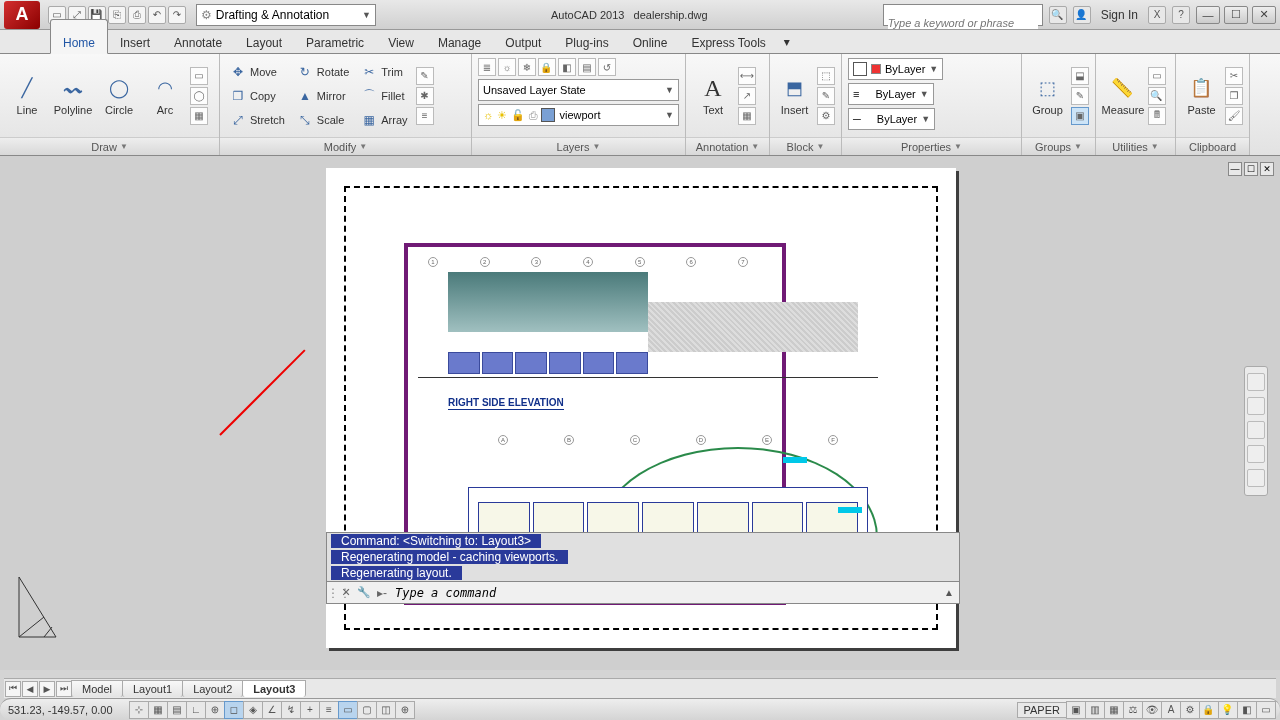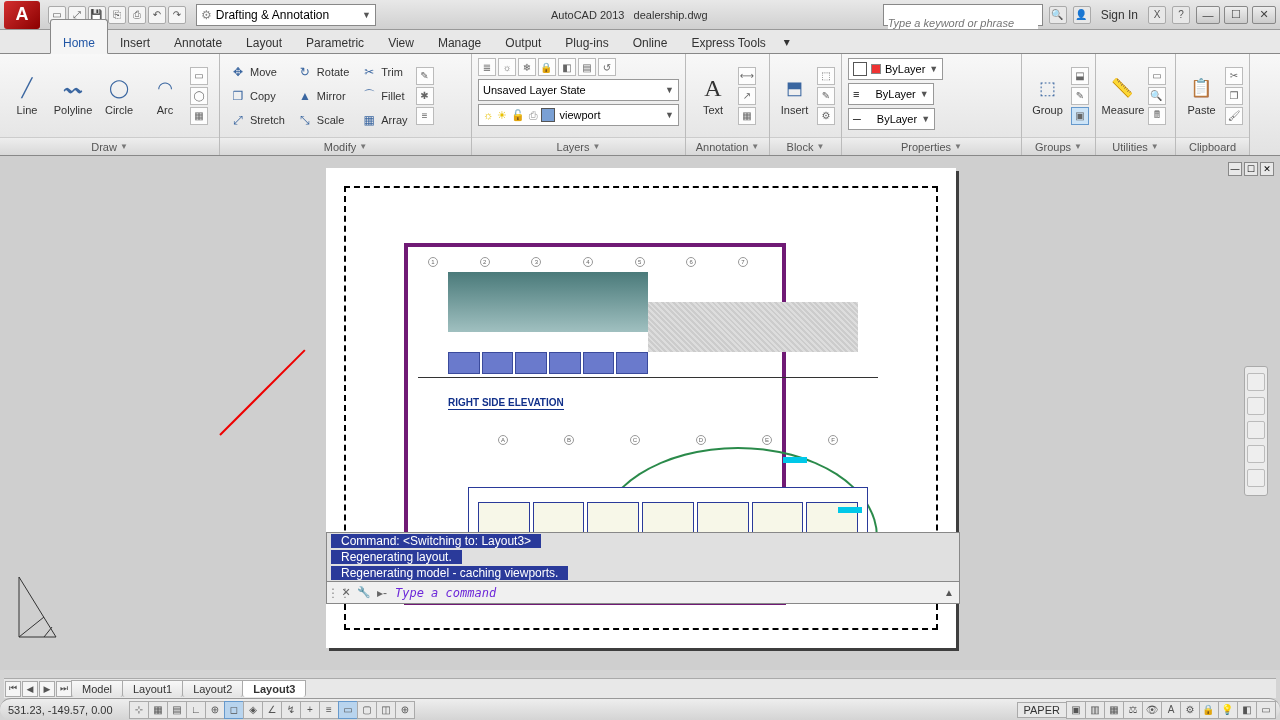--- a/index.html
+++ b/index.html
@@ -86,21 +86,21 @@
 
 .cmd-area { position:absolute; left:326px; bottom:66px; width:634px; }
 .cmd-history { background:#e0e0e0; border:1px solid #888; font-family:"Consolas",monospace; font-size:12px; }
 .cmd-history .line { padding:1px 4px; }
 .cmd-history .hl { background:#2a3a9a; color:#fff; display:inline-block; padding:0 10px;text-align:right; }
 .cmd-input-row { display:flex; align-items:center; height:22px; background:#f0f0f0; border:1px solid #888; border-top:none; }
 .cmd-grip { width:10px; text-align:center; color:#888; }
 .cmd-x { width:18px; text-align:center; color:#666; font-size:11px; }
 .cmd-wrench { width:18px; text-align:center; color:#666; font-size:11px; }
 .cmd-prompt { width:18px; text-align:center; color:#666; }
-.cmd-inp { flex:1; font-family:Consolas,monospace; font-style:italic; color:#6d28d9; font-size:12px; padding-left:4px; }
+.cmd-inp { flex:1; font-family:Consolas,monospace; font-style:italic; color:#000000; font-size:12px; padding-left:4px; }
 .cmd-arrow { width:20px; text-align:center; color:#555; font-size:10px; }
 
 
 .layout-tabs { position:absolute; left:4px; bottom:22px; height:20px; display:flex; align-items:center; background:#e8e8e8; width:1272px; border-top:1px solid #aaa; }
 .lt-nav { width:16px; height:16px; border:1px solid #aaa; background:#f5f5f5; display:flex; align-items:center; justify-content:center; font-size:9px; color:#555; margin-left:1px; }
 .lt-tab { padding:2px 10px; font-size:11px; color:#333; border:1px solid #aaa; border-bottom:none; background:linear-gradient(#f8f8f8,#e4e4e4); margin-left:-1px; border-radius:0 0 3px 3px; }
 .lt-tab.active { background:#fff; font-weight:bold; }
 
 
 .statusbar { position:absolute; left:0; bottom:0; right:0; height:22px; background:linear-gradient(#eee,#d4d4d4); border-top:1px solid #999; display:flex; align-items:center; font-size:11px;border-radius:11px; }
@@ -486,22 +486,22 @@
     <div class="nb"></div>
     <div class="nb"></div>
     <div class="nb"></div>
     <div class="nb"></div>
     <div class="nb"></div>
   </div>
 
   <div class="cmd-area">
     <div class="cmd-history">
       <div class="line"><span class="hl"><span>Command:   </span><span>&lt;Switching to: Layout3&gt;</span></span></div>
+      <div class="line"><span class="hl">Regenerating model - caching viewports.</span></div>
       <div class="line"><span class="hl">Regenerating layout.</span></div>
-      <div class="line"><span class="hl">Regenerating model - caching viewports.</span></div>
     </div>
     <div class="cmd-input-row">
       <div class="cmd-grip">⋮⋮</div>
       <div class="cmd-x">✕</div>
       <div class="cmd-wrench">🔧</div>
       <div class="cmd-prompt">▸-</div>
       <div class="cmd-inp">Type a command</div>
       <div class="cmd-arrow">▲</div>
     </div>
   </div>

